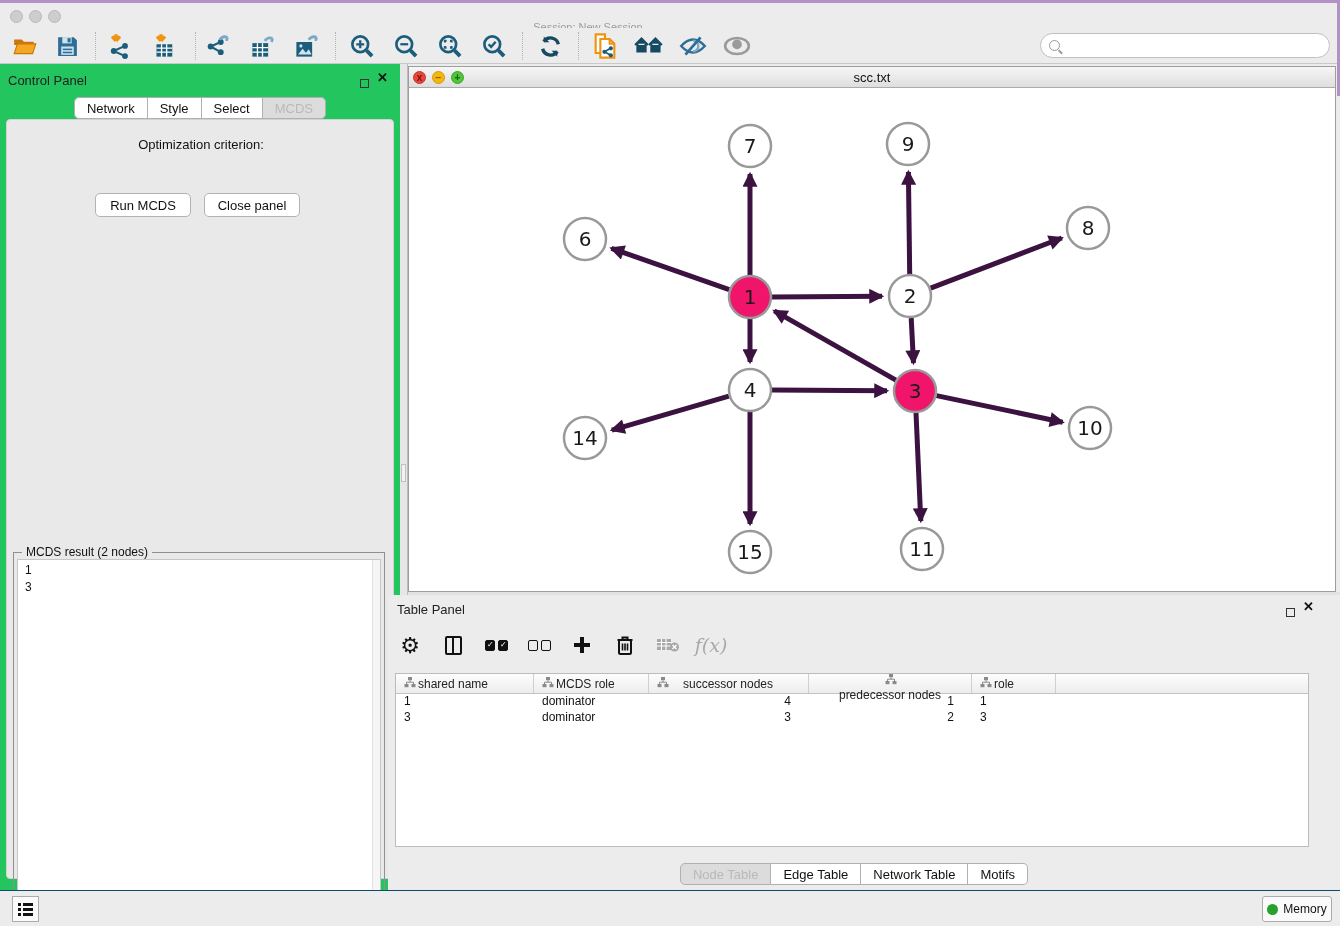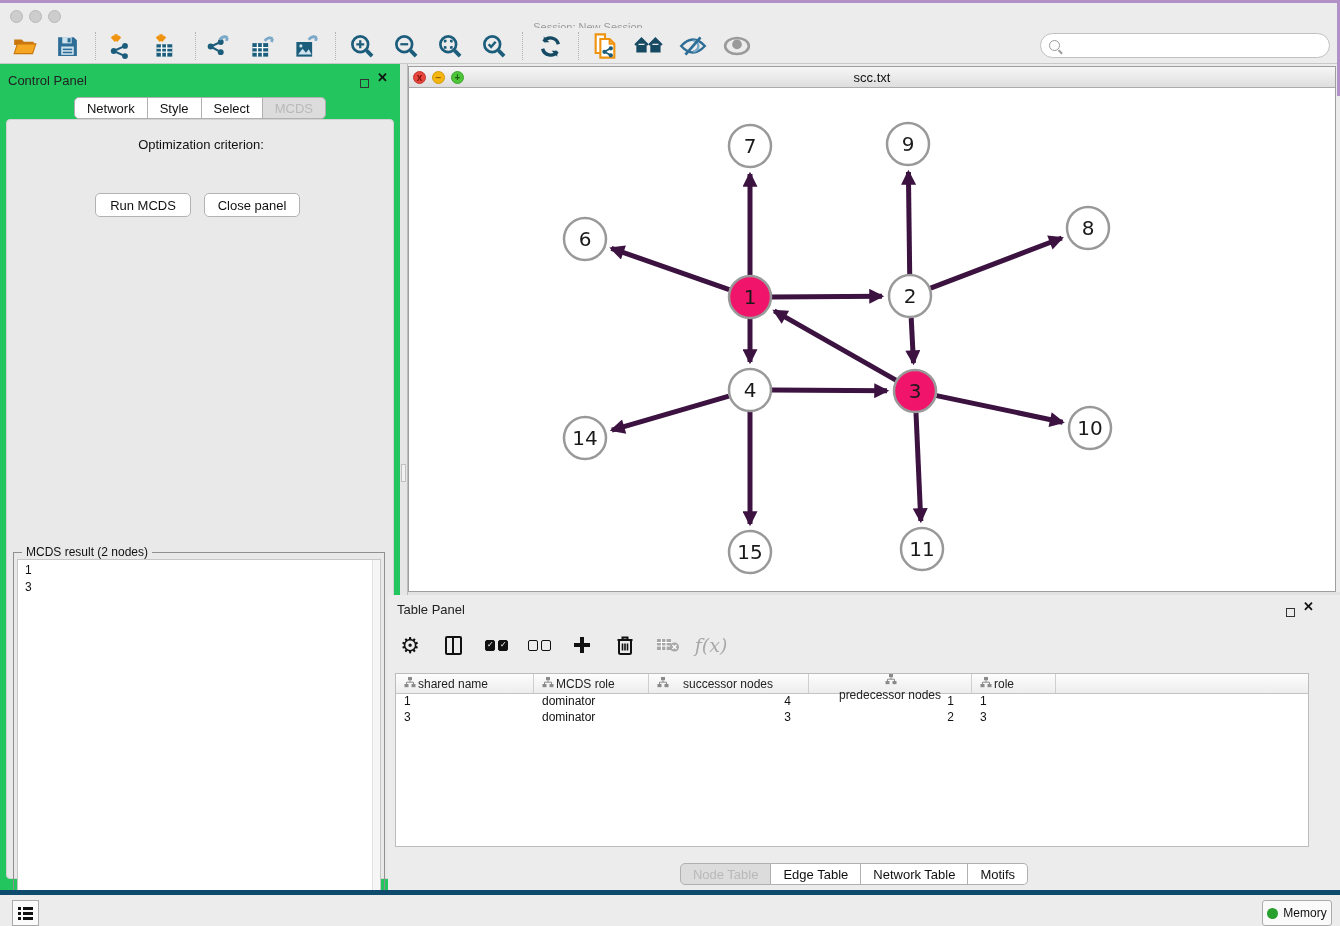--- a/index.html
+++ b/index.html
@@ -83,21 +83,21 @@
   #tp-header { display:flex; height:20px; border-bottom:1px solid #c4c4c4; background:linear-gradient(#fdfdfd,#ededed); }
   .th { display:flex; align-items:center; border-right:1px solid #cfcfcf; font-size:12px; color:#222; padding:0 4px; }
   .th .hier { margin:0 2px 0 4px; flex:0 0 auto; }
   .th .col-label { flex:1; text-align:left; }
   .tr { display:flex; height:16px; font-size:12px; color:#111; }
   .td { padding:0 8px; overflow:hidden; white-space:nowrap; }
   .td.right { text-align:right; padding-right:18px; }
   #tp-tabbar { left:0; top:268px; width:932px; display:flex; justify-content:center; }
 
   
-  #status-bar { left:0; top:890px; width:1340px; height:36px; background:#ececec; border-top:5px solid #0c4a6e; }
+  #status-bar { left:0; top:890px; width:1340px; height:36px; background:#ececec; border-top:1px solid #0c4a6e; }
   #list-btn { left:12px; top:5px; width:27px; height:26px; background:#fafafa; border:1px solid #ababab; display:flex; align-items:center; justify-content:center; }
   .list-glyph { width:15px; height:13px; display:flex; flex-direction:column; justify-content:space-between; }
   .list-row { display:flex; align-items:center; gap:2px; }
   .list-dot { width:3px; height:3px; background:#111; }
   .list-line { width:10px; height:3px; background:#111; }
   #memory-btn { left:1262px; top:5px; width:70px; height:26px; background:#fafafa; border:1px solid #ababab; border-radius:3px; display:flex; align-items:center; justify-content:center; gap:5px; font-size:12px; color:#111; }
   #memory-dot { width:11px; height:11px; border-radius:50%; background:#28a02e; }
 
   svg text { font-family:"DejaVu Sans", sans-serif; }
 </style>

